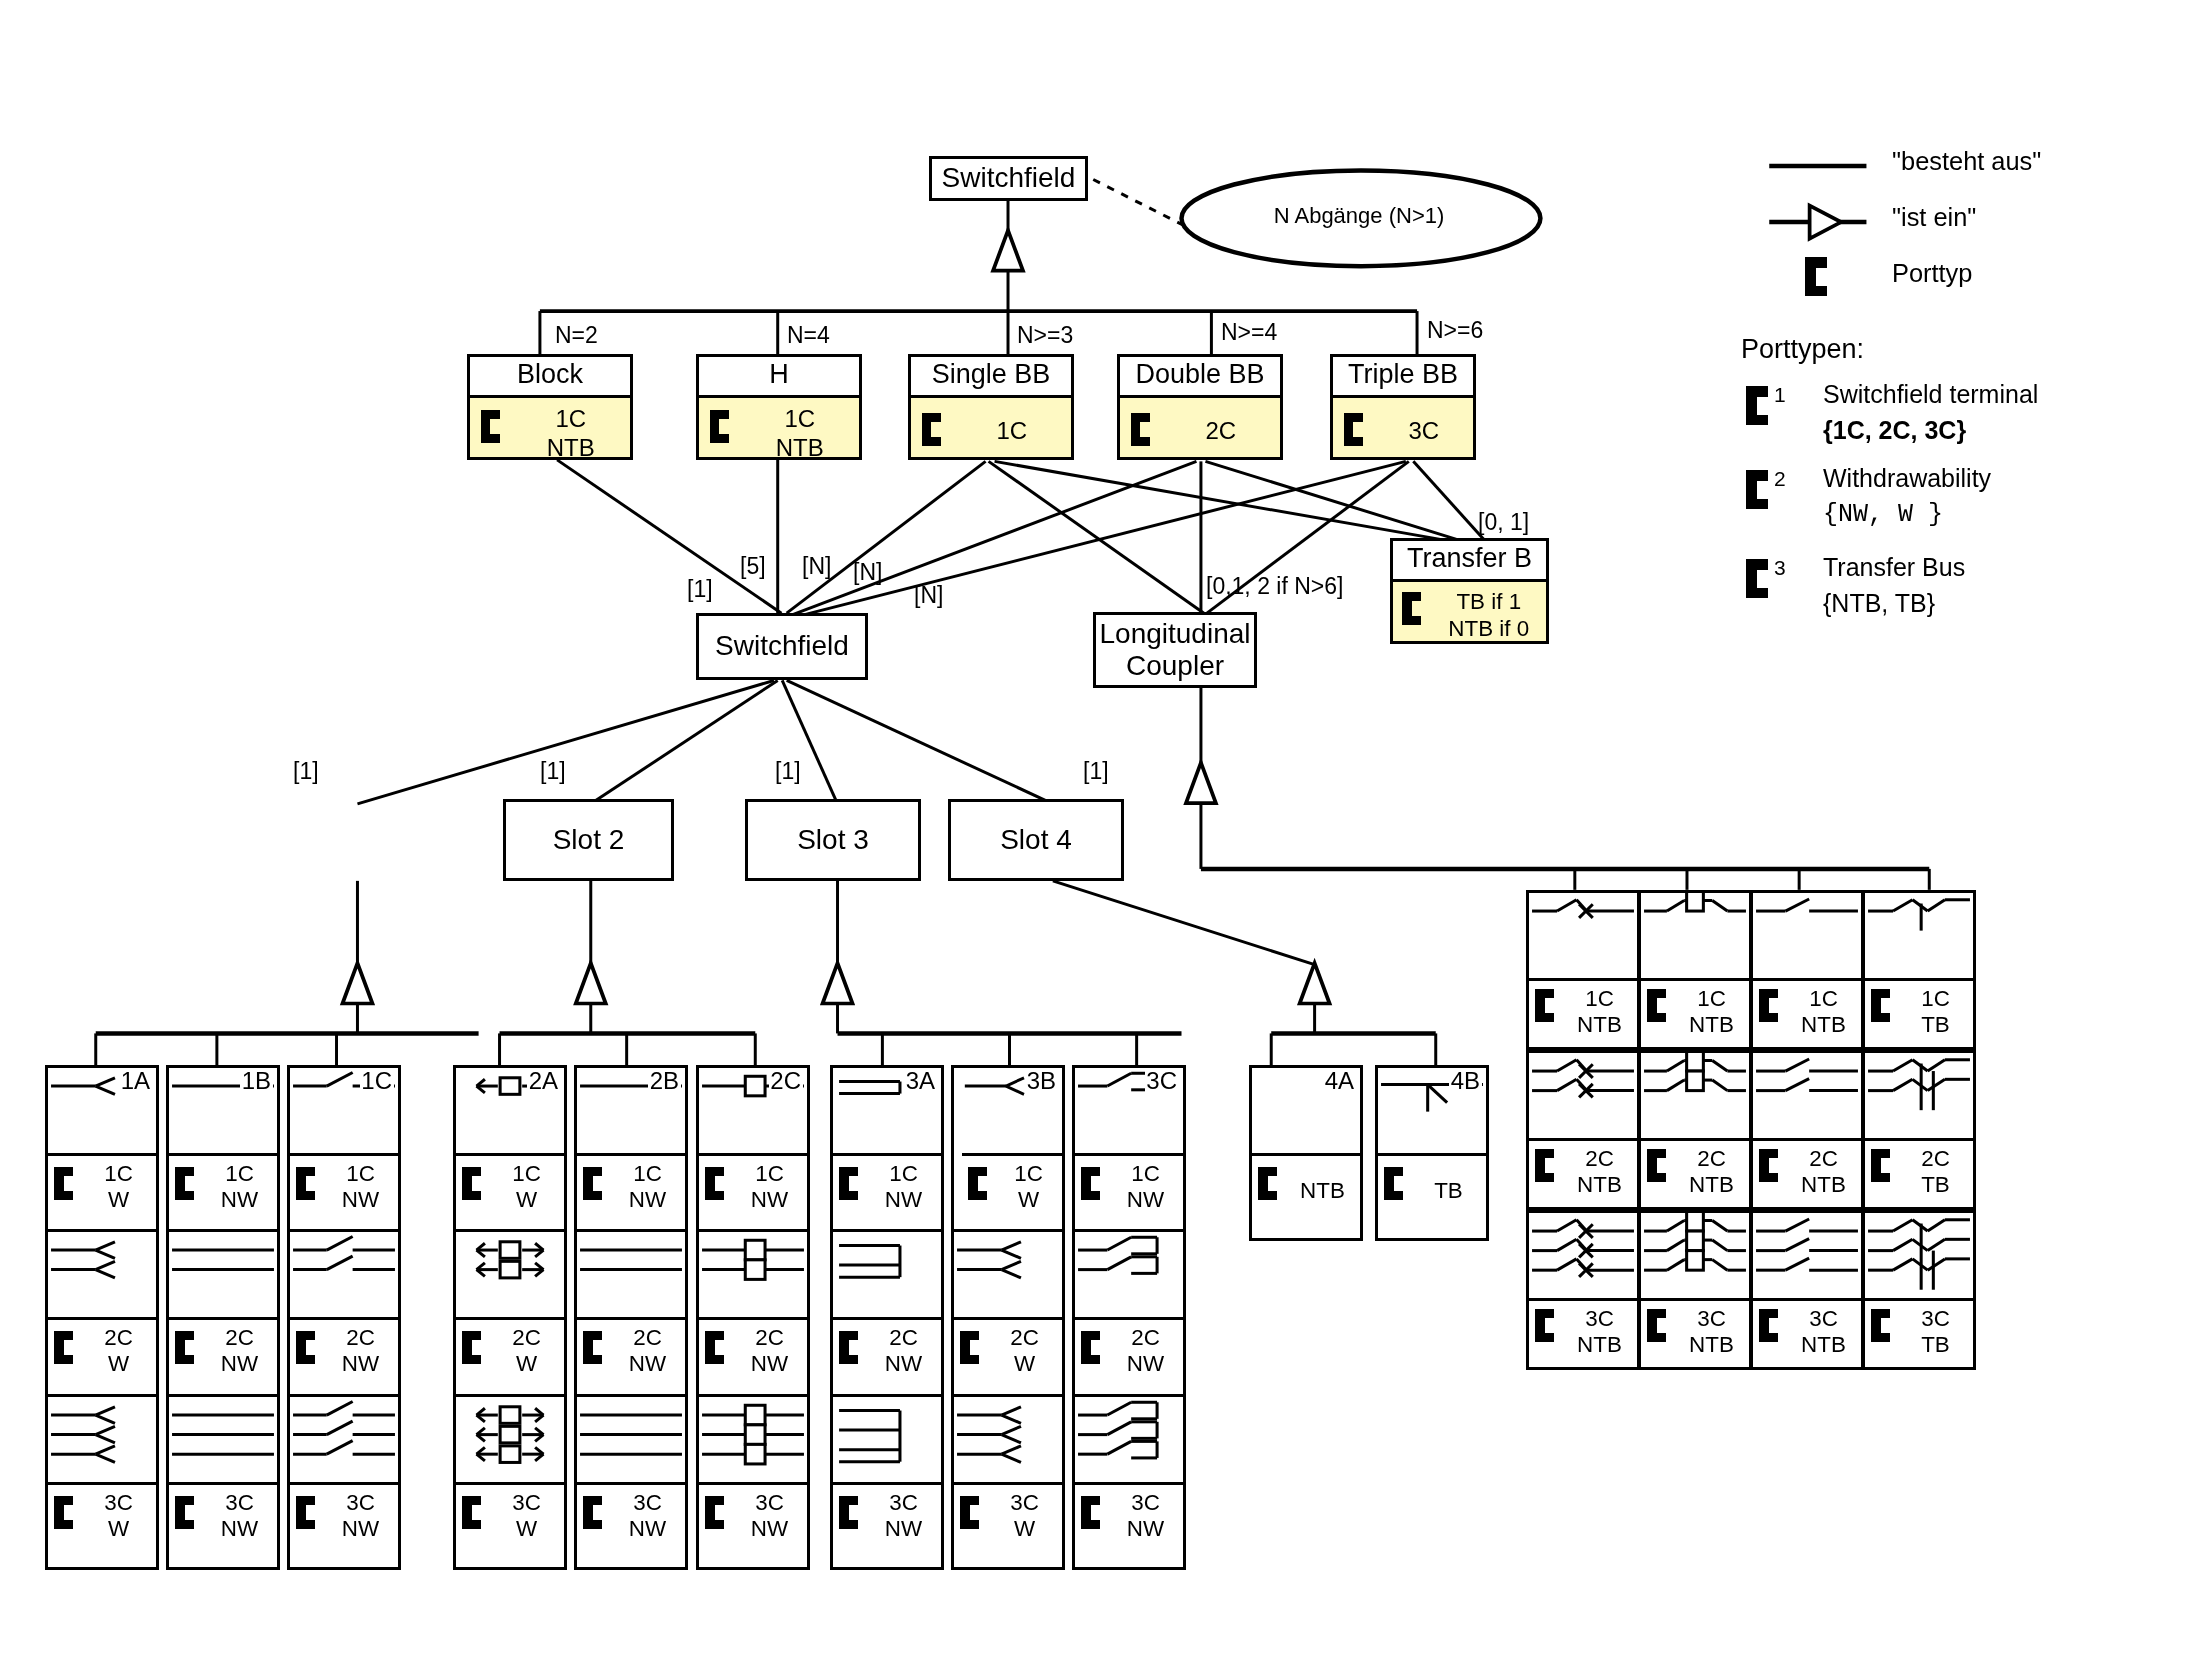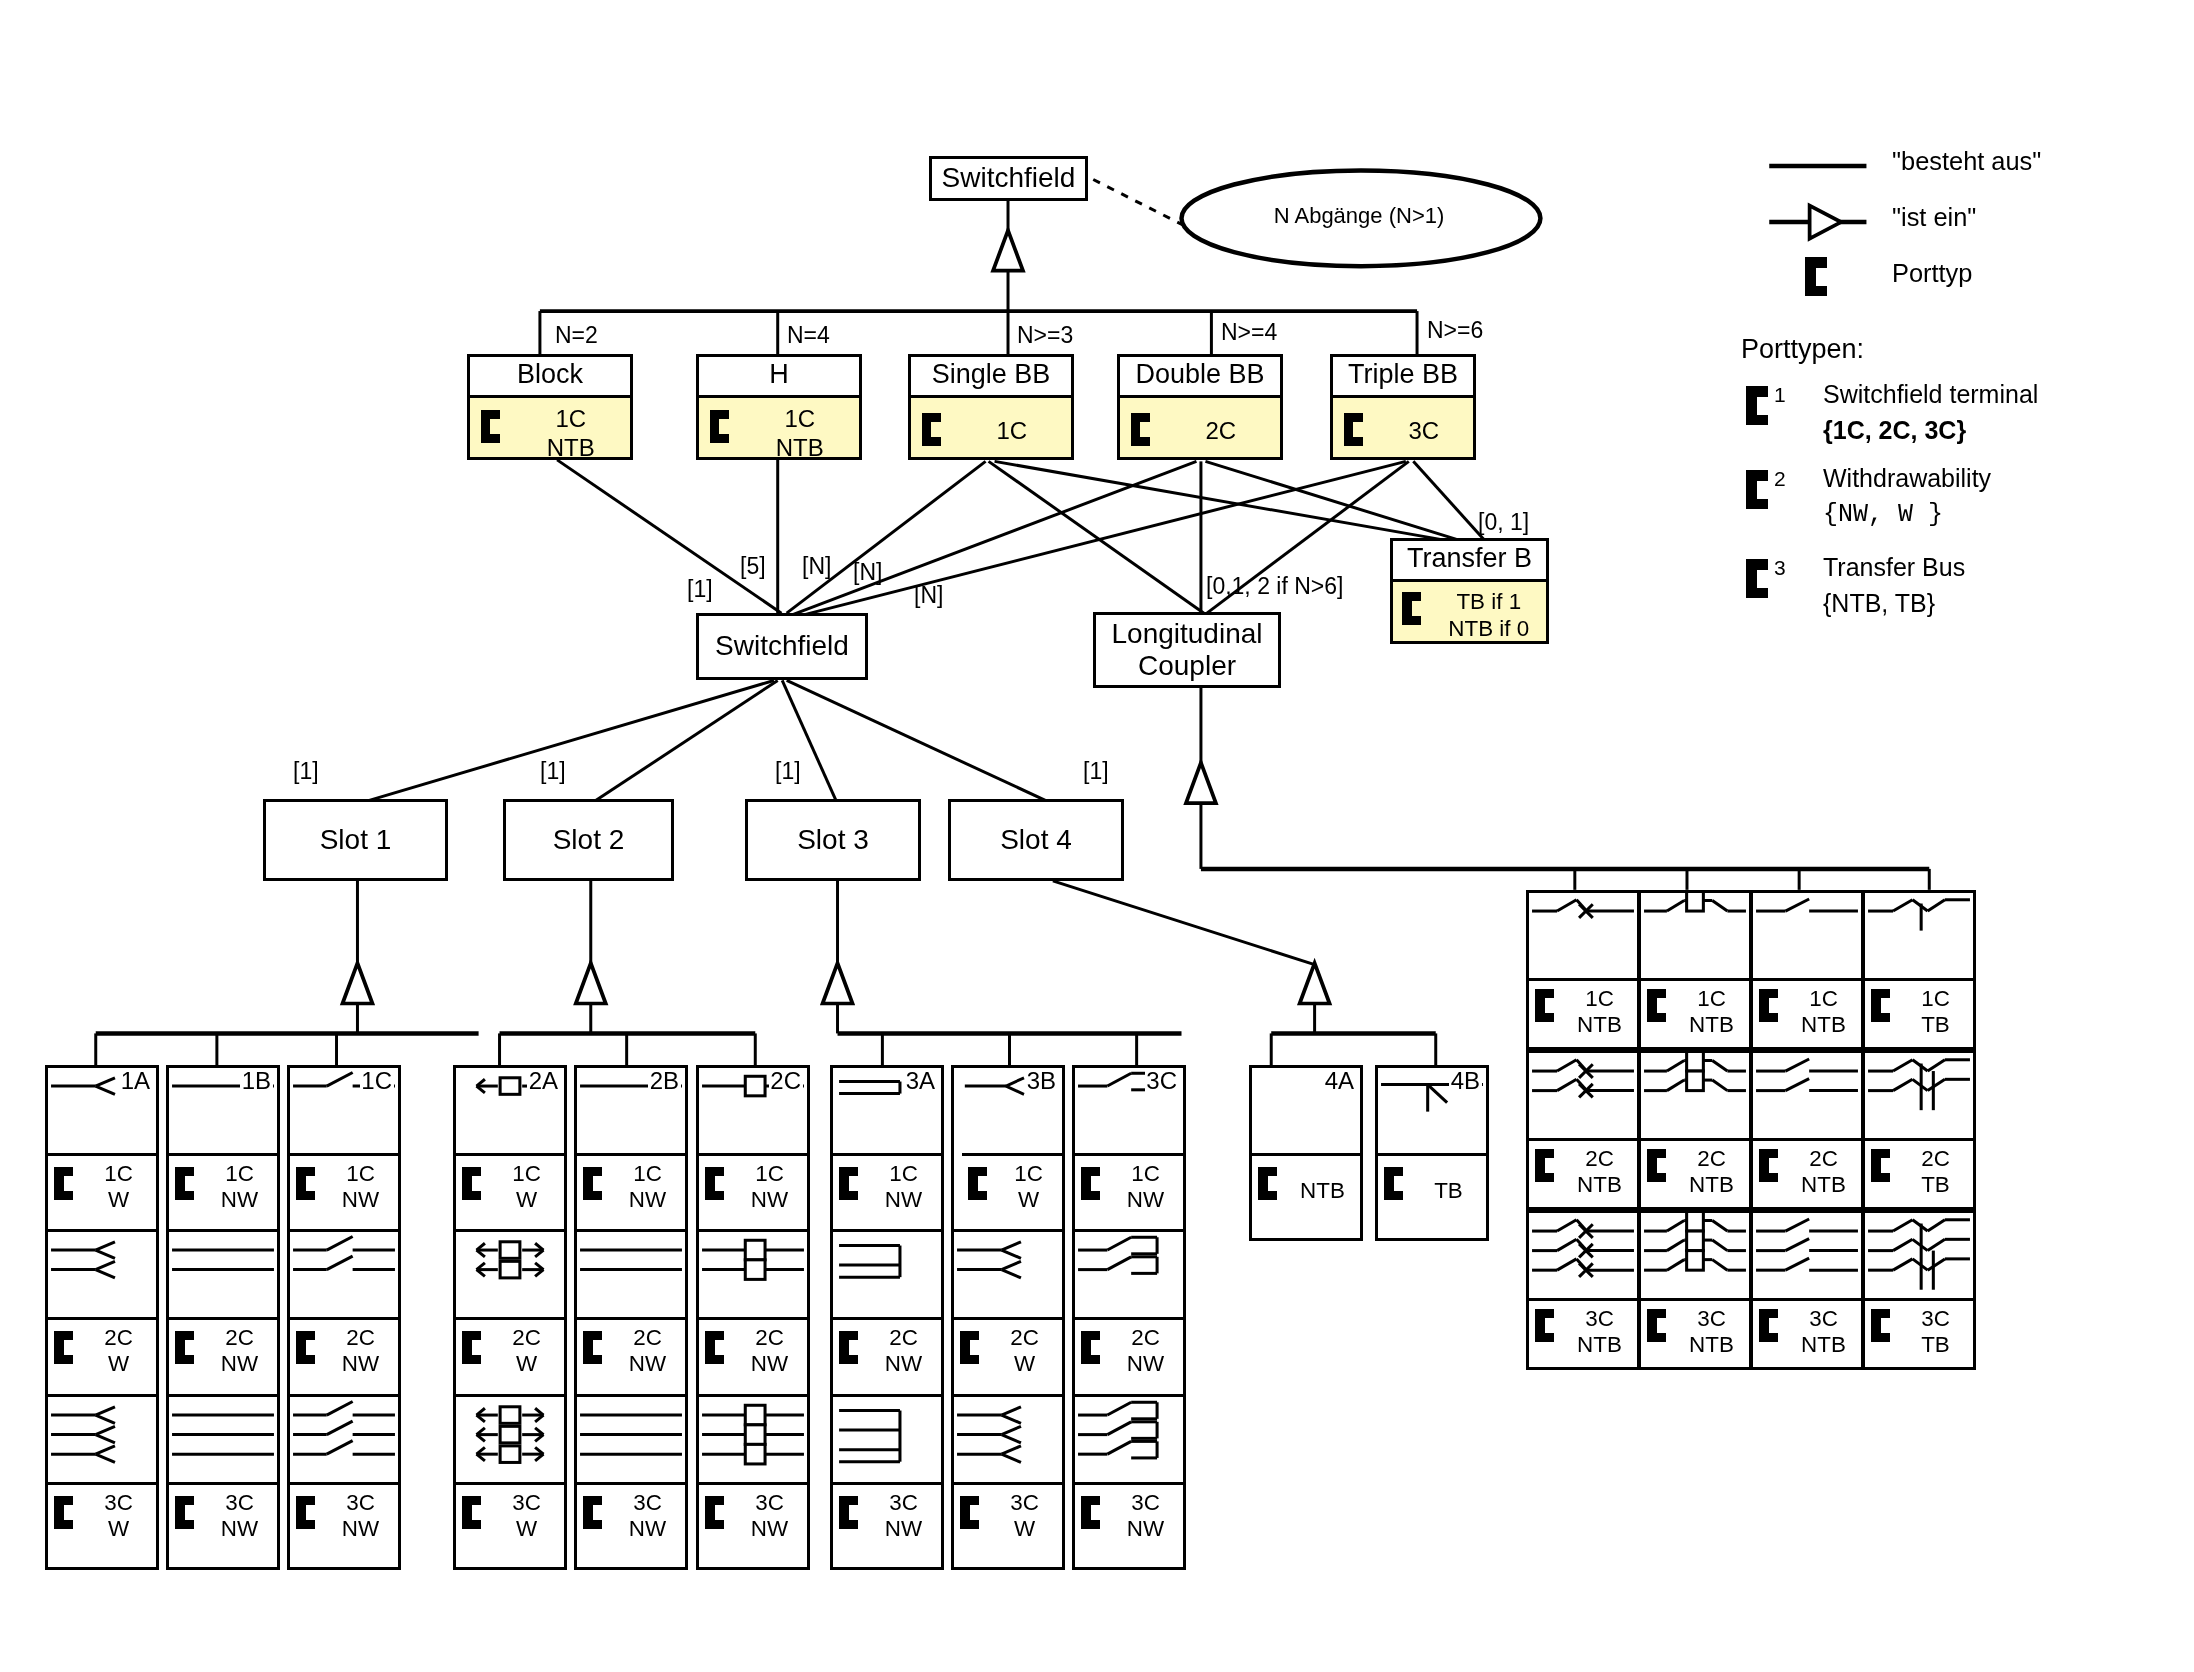--- a/index.html
+++ b/index.html
@@ -247,30 +247,27 @@
     <span>[1]</span></div>
   <div class="elbl" style="left:740px;top:553px;">
     <span>[5]</span></div>
   <div class="elbl" style="left:802px;top:553px;">
     <span>[N]</span></div>
   <div class="elbl" style="left:853px;top:559px;">
     <span>[N]</span></div>
   <div class="elbl" style="left:914px;top:582px;">
     <span>[N]</span></div>
 
-  <div class="pbox" style="left:1093px;top:612px;width:188px;height:76px;flex-direction:column;">
+  <div class="pbox" style="left:1093px;top:612px;width:164px;height:76px;flex-direction:column;">
     <span>Longitudinal</span>
     <span>Coupler</span>
   </div>
   <div class="elbl" style="left:1206px;top:573px;">
     <span>[0,1, 2 if N&gt;6]</span></div>
 
-  <div class="pbox" style="left:263px;top:799px;width:185px;height:82px;">
-    <span>Slot 1</span>
-    </div>
   <div class="elbl" style="left:293px;top:758px;">
     <span>[1]</span></div>
 
   <div class="pbox" style="left:503px;top:799px;width:171px;height:82px;">
     <span>Slot 2</span>
     </div>
   <div class="elbl" style="left:540px;top:758px;">
     <span>[1]</span></div>
 
   <div class="pbox" style="left:745px;top:799px;width:176px;height:82px;">

